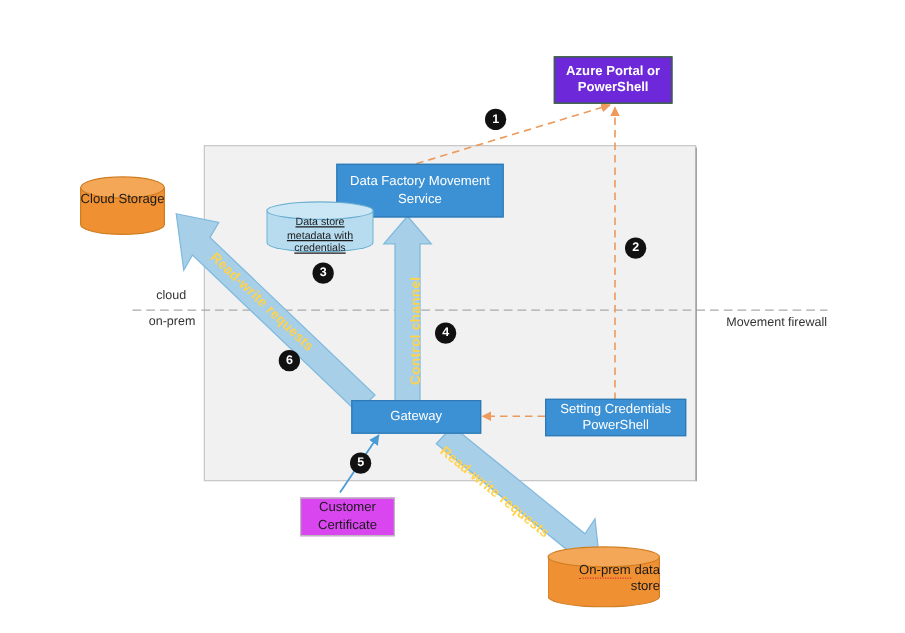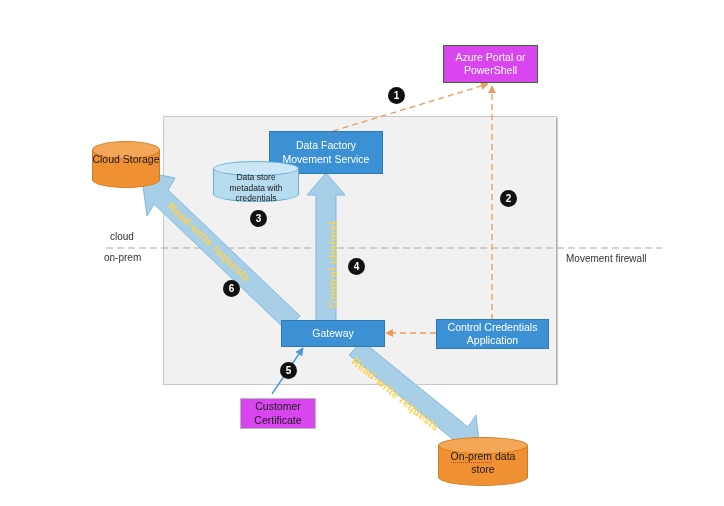--- a/index.html
+++ b/index.html
@@ -32,24 +32,25 @@
   .node {
     position: absolute;
     box-sizing: border-box;
     display: flex;
     align-items: center;
     justify-content: center;
     text-align: center;
     line-height: 1.25;
   }
   .box-green {
-    background: #d946ef;
+    background: #6d28d9;
     border: 1px solid #2f6e24;
     color: #ffffff;
     font-size: 10.5px;
+    font-weight: bold;
   }
   .box-blue {
     background: #3c91d4;
     border: 1px solid #2f7ab4;
     color: #ffffff;
     font-size: 10.5px;
   }
   .box-orange {
     background: #d946ef;
     border: 1px solid #b9b9b9;
@@ -109,21 +110,21 @@
   
   #onprem-store .cyl-body {
     background: #ef9033;
     border: 1px solid #d07d22;
     border-top: none;
   }
   #onprem-store .cyl-top {
     background: #f3a757;
     border: 1px solid #d07d22;
   }
-  #onprem-store .cyl-label { color: #1a1a1a; font-size: 10.5px; }
+  #onprem-store .cyl-label { color: #1a1a1a; font-size: 10.5px; text-align: right; }
   
   #metadata-store .cyl-body {
     background: #b8dcef;
     border: 1px solid #6aaed0;
     border-top: none;
   }
   #metadata-store .cyl-top {
     background: #cbe7f5;
     border: 1px solid #6aaed0;
   }
@@ -145,20 +146,21 @@
     align-items: center;
     justify-content: center;
     line-height: 1;
   }
   
   .plain-label {
     position: absolute;
     font-size: 10px;
     color: #333333;
     white-space: nowrap;
+    margin-left: 15px;
   }
   
   .arrow-text {
     position: absolute;
     color: #ffd24d;
     font-size: 11px;
     font-weight: bold;
     white-space: nowrap;
     transform-origin: left top;
     letter-spacing: 0.2px;
@@ -201,38 +203,38 @@
   </svg>
 
   <div class="arrow-text" style="left:327px; top:308px; transform: rotate(-90deg);">Control channel</div>
 
   <div class="arrow-text" style="left:174px; top:200px; transform: rotate(43.5deg);">Read-write requests</div>
 
   <div class="arrow-text" style="left:357px; top:355px; transform: rotate(39deg);">Read-write requests</div>
 
   <div class="node box-green" style="left:443px; top:45px; width:95px; height:38px;">Azure Portal or PowerShell</div>
 
-  <div class="node box-blue" style="left:269px; top:131px; width:114px; height:43px;">Data Factory Movement Service</div>
+  <div class="node box-blue" style="left:269px; top:131px; width:134px; height:43px;">Data Factory Movement Service</div>
 
   <div class="node box-blue" style="left:281px; top:320px; width:104px; height:27px;">Gateway</div>
 
-  <div class="node box-blue" style="left:436px; top:319px; width:113px; height:30px;">Control Credentials Application</div>
+  <div class="node box-blue" style="left:436px; top:319px; width:113px; height:30px;">Setting Credentials PowerShell</div>
 
   <div class="node box-orange" style="left:240px; top:398px; width:76px; height:31px;">Customer Certificate</div>
 
-  <div class="cylinder" id="cloud-storage" style="left:92px; top:141px; width:68px; height:31px;">
+  <div class="cylinder" id="cloud-storage" style="left:64px; top:141px; width:68px; height:31px;">
     <div class="cyl-body" style="top:9px; width:68px; height:38px; border-radius: 0 0 50% 50% / 0 0 22% 22%;"></div>
     <div class="cyl-top" style="width:68px; height:18px;"></div>
     <div class="cyl-label" style="top:12px;">Cloud Storage</div>
   </div>
 
   <div class="cylinder" id="metadata-store" style="left:213px; top:161px; width:86px; height:41px;">
     <div class="cyl-body" style="top:8px; width:86px; height:33px; border-radius: 0 0 50% 50% / 0 0 24% 24%;"></div>
     <div class="cyl-top" style="width:86px; height:15px;"></div>
-    <div class="cyl-label" style="top:11px; padding:0 5px; box-sizing:border-box;">Data store metadata with credentials</div>
+    <div class="cyl-label" style="top:11px; padding:0 5px; box-sizing:border-box;text-decoration:underline;">Data store metadata with credentials</div>
   </div>
 
   <div class="cylinder" id="onprem-store" style="left:438px; top:437px; width:90px; height:49px;">
     <div class="cyl-body" style="top:9px; width:90px; height:40px; border-radius: 0 0 50% 50% / 0 0 22% 22%;"></div>
     <div class="cyl-top" style="width:90px; height:17px;"></div>
     <div class="cyl-label" style="top:13px;">
       <span class="spell-error">On-prem</span><span> data store</span>
     </div>
   </div>
 

